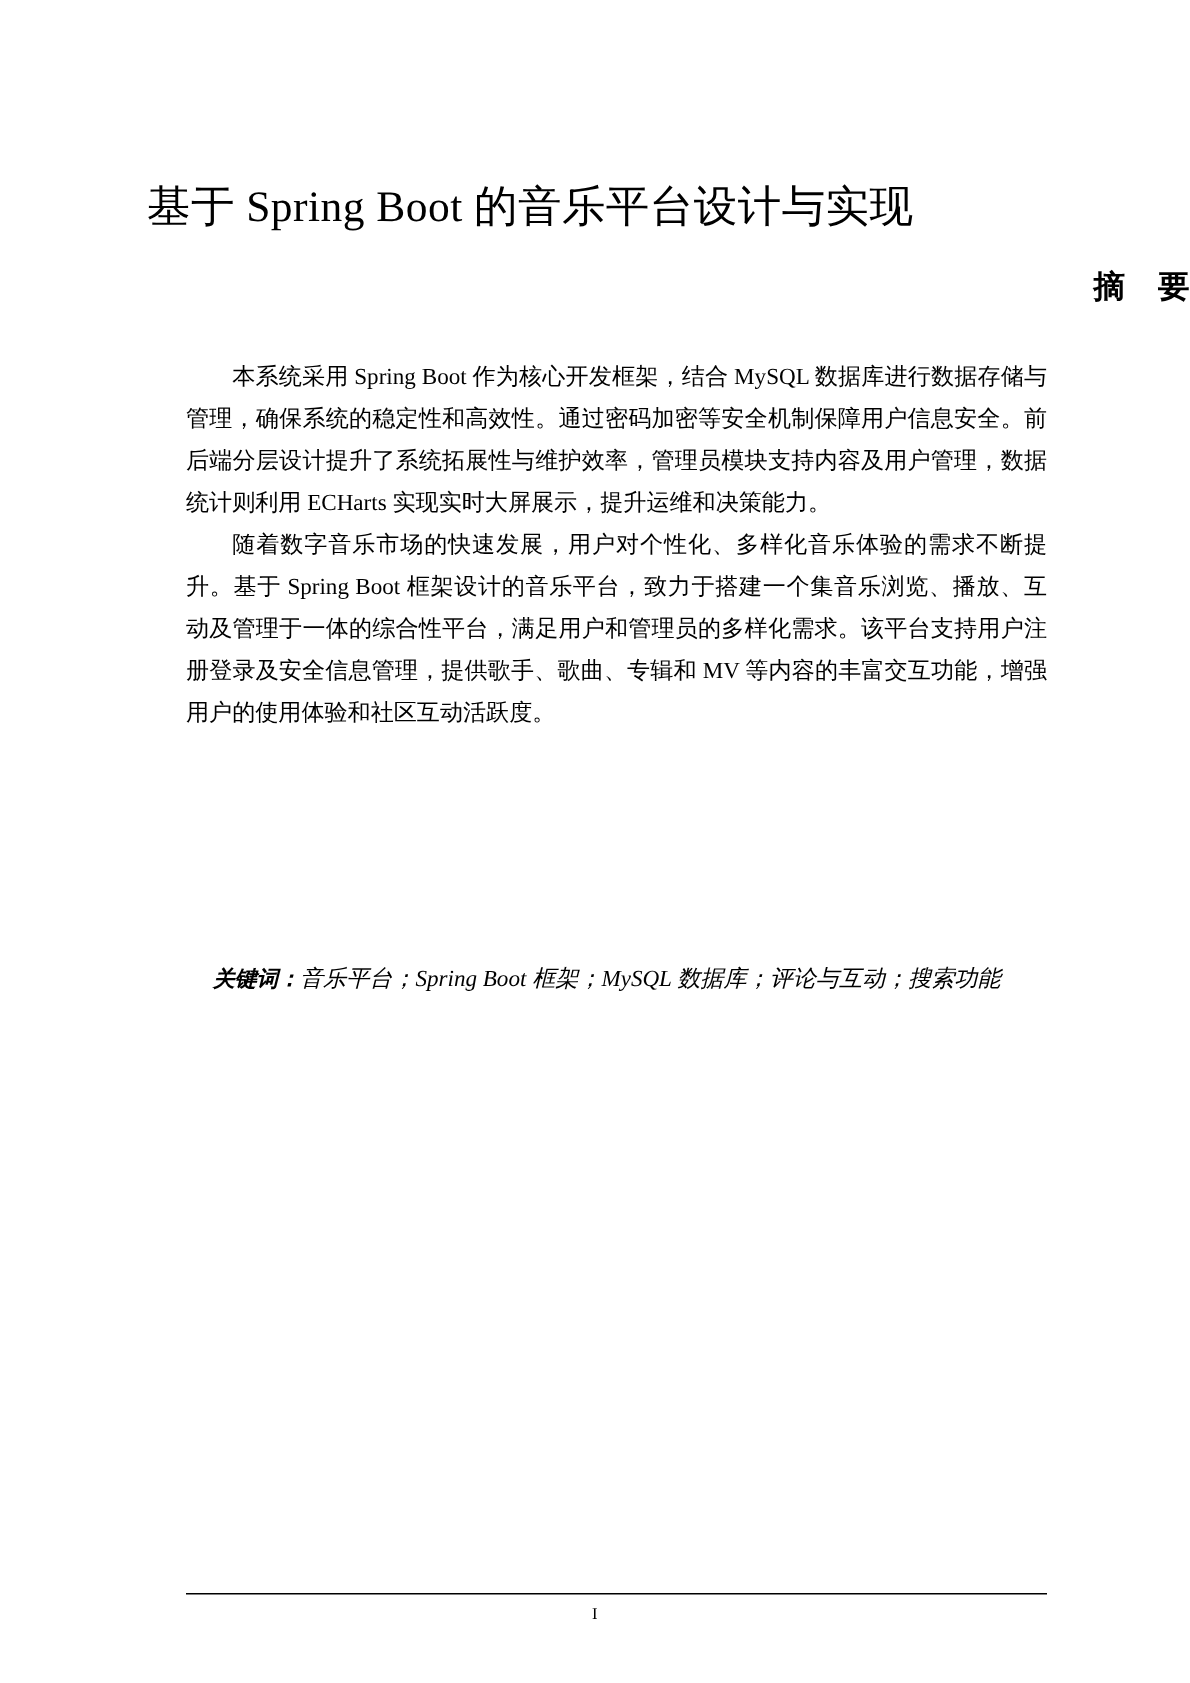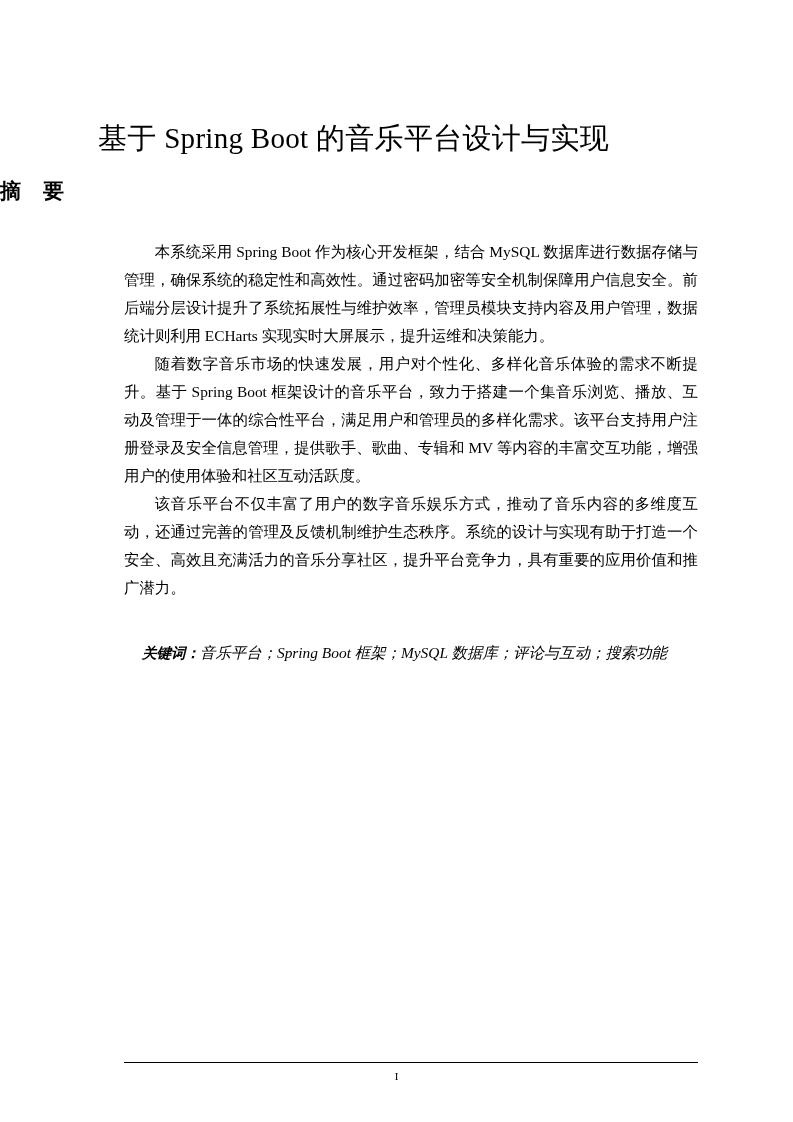--- a/index.html
+++ b/index.html
@@ -1,20 +1,20 @@
 <!DOCTYPE html>
 <html><head>
 <meta charset="utf-8">
 <style>
   html, body { margin: 0; padding: 0; background: #ffffff; }
   body { width: 793px; height: 1122px; position: relative; overflow: hidden;
          font-family: "Liberation Serif", "DejaVu Serif", serif; color: #000; }
   .title { position: absolute; top: 118px; left: 0; width: 707px; text-align: center;
            font-size: 29px; line-height: 40px; letter-spacing: 0.3px; }
-  .subtitle { position: absolute; top: 176px; left: 0; width: 793px; text-align: left;
+  .subtitle { position: absolute; top: 176px; left: 0; width: 793px; text-align: right;
               font-size: 21px; line-height: 30px; font-weight: bold; }
   .subtitle span { display: inline-block; }
   .subtitle .gap { width: 22px; }
   .body { position: absolute; top: 238px; left: 124px; width: 574px;
           font-size: 15.4px; line-height: 28px; text-align: justify; }
   .body p { margin: 0; text-indent: 2em; }
   .keywords { position: absolute; top: 639px; left: 142px; width: 574px;
               font-size: 15.4px; line-height: 28px; font-style: italic; }
   .keywords .kw-label { font-weight: bold; font-family: "DejaVu Sans", sans-serif; font-size: 14.5px; }
   .footer-rule { position: absolute; top: 1062px; left: 124px; width: 574px; height: 0;
@@ -27,21 +27,20 @@
 
 <div class="title">基于 Spring Boot 的音乐平台设计与实现</div>
 
 <div class="subtitle">
   <span>摘</span><span class="gap"></span><span>要</span>
 </div>
 
 <div class="body">
   <p>本系统采用 Spring Boot 作为核心开发框架，结合 MySQL 数据库进行数据存储与管理，确保系统的稳定性和高效性。通过密码加密等安全机制保障用户信息安全。前后端分层设计提升了系统拓展性与维护效率，管理员模块支持内容及用户管理，数据统计则利用 ECHarts 实现实时大屏展示，提升运维和决策能力。</p>
   <p>随着数字音乐市场的快速发展，用户对个性化、多样化音乐体验的需求不断提升。基于 Spring Boot 框架设计的音乐平台，致力于搭建一个集音乐浏览、播放、互动及管理于一体的综合性平台，满足用户和管理员的多样化需求。该平台支持用户注册登录及安全信息管理，提供歌手、歌曲、专辑和 MV 等内容的丰富交互功能，增强用户的使用体验和社区互动活跃度。</p>
-  <p>该音乐平台不仅丰富了用户的数字音乐娱乐方式，推动了音乐内容的多维度互动，还通过完善的管理及反馈机制维护生态秩序。系统的设计与实现有助于打造一个安全、高效且充满活力的音乐分享社区，提升平台竞争力，具有重要的应用价值和推广潜力。</p>
 </div>
 
 <div class="keywords">
   <span class="kw-label">关键词：</span><span>音乐平台；Spring Boot 框架；MySQL 数据库；评论与互动；搜索功能</span>
 </div>
 
 <div class="footer-rule"></div>
 <div class="page-number">I</div>
 
 </body></html>

